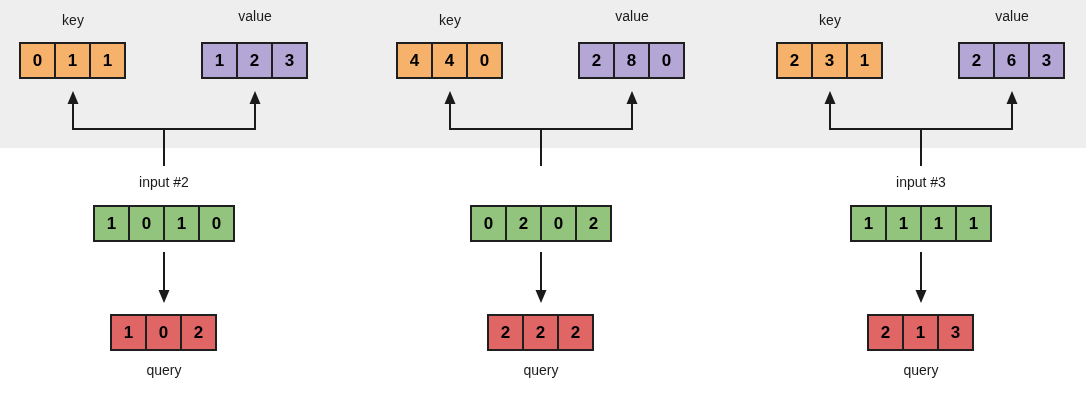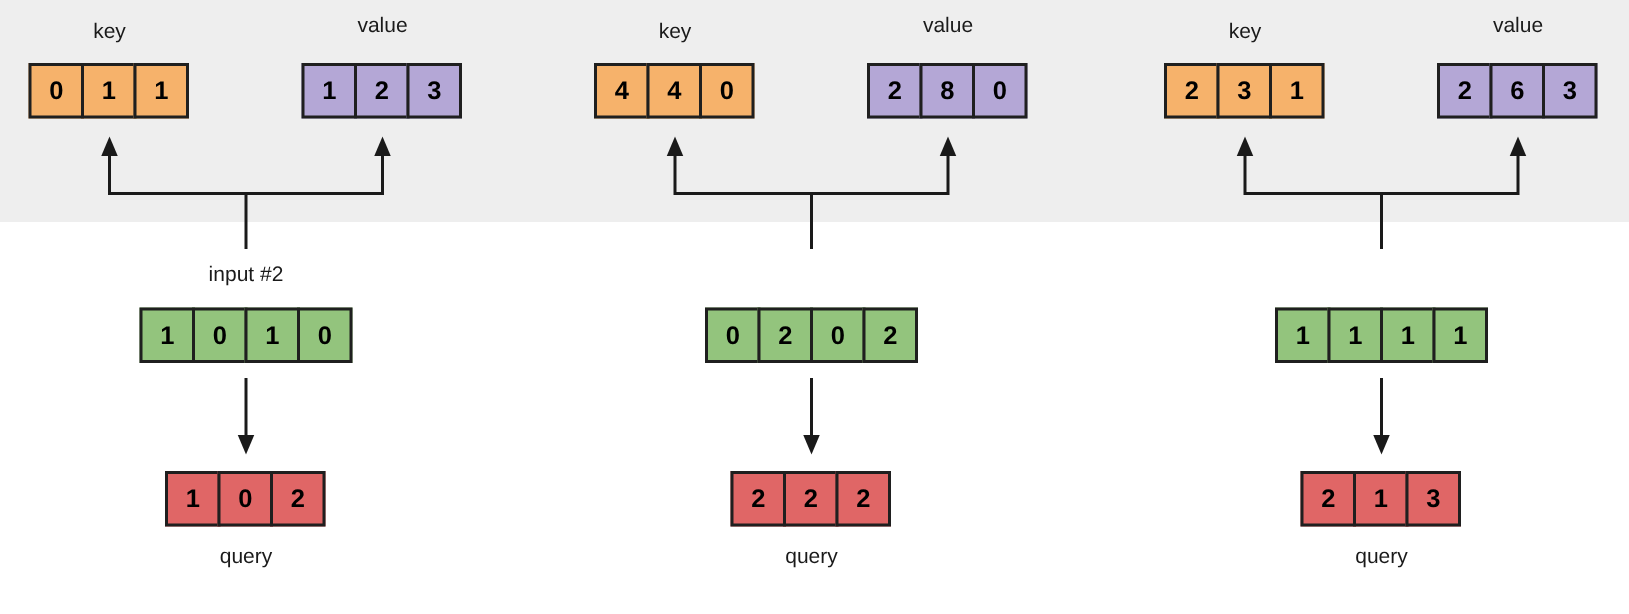--- a/index.html
+++ b/index.html
@@ -188,20 +188,21 @@
         <path class="arrow-line" d="M 73 102 L 73 129 L 255 129 L 255 102"></path>
         <path class="arrow-line" d="M 164 129 L 164 166"></path>
         <polygon class="arrow-head" points="73,91 67.5,104 78.5,104"></polygon>
         <polygon class="arrow-head" points="255,91 249.5,104 260.5,104"></polygon>
       </g>
       <g>
         <path class="arrow-line" d="M 164 252 L 164 292"></path>
         <polygon class="arrow-head" points="164,303 158.5,290 169.5,290"></polygon>
       </g>
     </svg>
+    <div class="arr-label input-label">input #3</div>
     <div class="cells input-cells">
       <div class="cell input">1</div>
       <div class="cell input">1</div>
       <div class="cell input">1</div>
       <div class="cell input">1</div>
     </div>
     <div class="cells query-cells">
       <div class="cell query">2</div>
       <div class="cell query">1</div>
       <div class="cell query">3</div>

